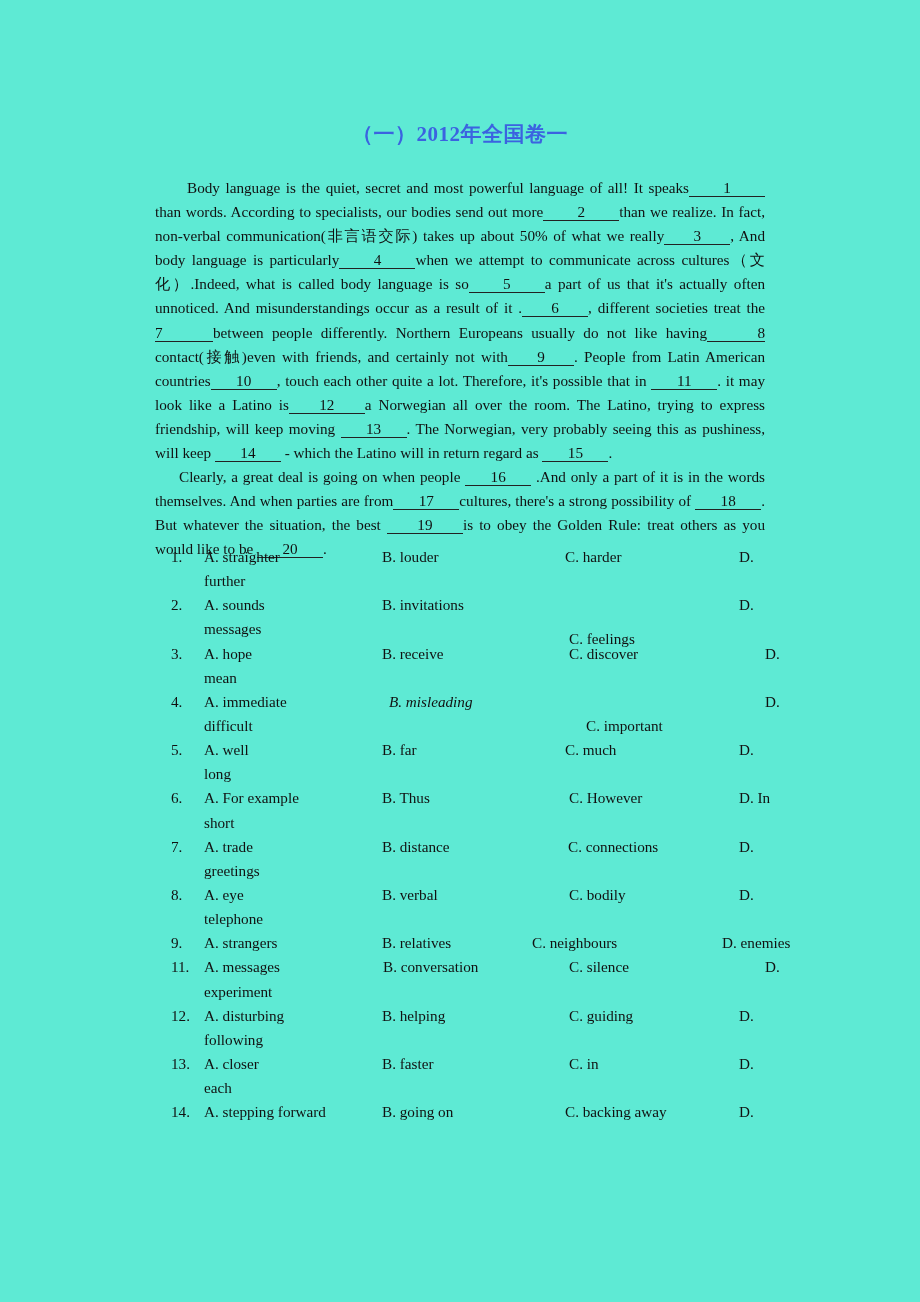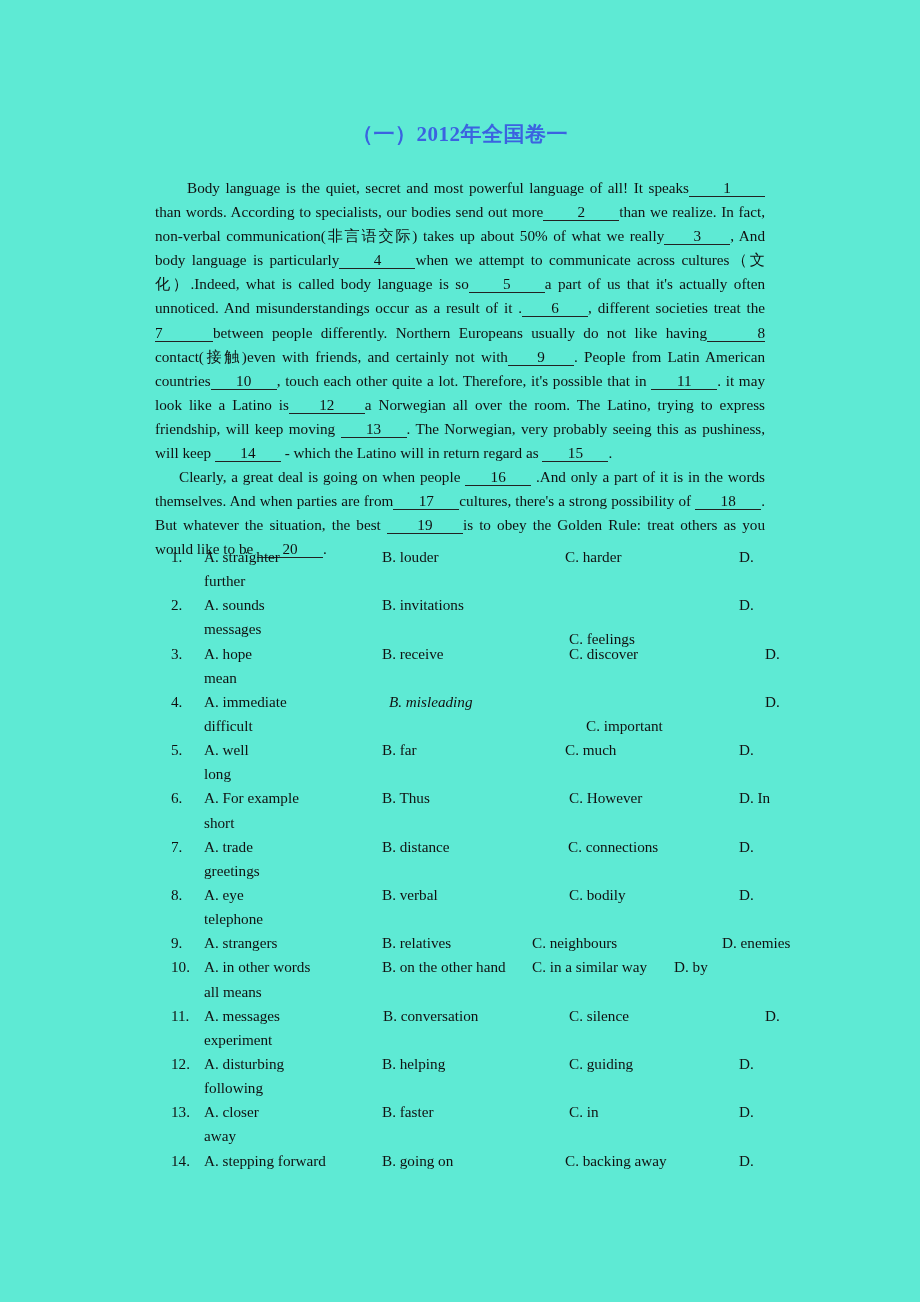--- a/index.html
+++ b/index.html
@@ -112,28 +112,20 @@
         <span class="dw">telephone</span>
       </div>
       <div class="q single">
         <span class="num">9.</span>
         <span class="a">A. strangers</span>
         <span class="b">B. relatives</span>
         <span class="c" style="left: 532px;">C. neighbours</span>
         <span class="d" style="left: 674px; margin-left: 48px;">D. enemies</span>
       </div>
       <div class="q">
-        <span class="num">10.</span>
-        <span class="a">A. in other words</span>
-        <span class="b">B. on the other hand</span>
-        <span class="c" style="left: 532px;">C. in a similar way</span>
-        <span class="d" style="left: 674px;">D.  by</span>
-        <span class="dw">all means</span>
-      </div>
-      <div class="q">
         <span class="num">11.</span>
         <span class="a">A. messages</span>
         <span class="b" style="left: 383px;">B. conversation</span>
         <span class="c" style="left: 569px;">C. silence</span>
         <span class="d" style="left: 765px;">D.</span>
         <span class="dw">experiment</span>
       </div>
       <div class="q">
         <span class="num">12.</span>
         <span class="a">A. disturbing</span>
@@ -141,21 +133,21 @@
         <span class="c" style="left: 569px;">C. guiding</span>
         <span class="d">D.</span>
         <span class="dw">following</span>
       </div>
       <div class="q">
         <span class="num">13.</span>
         <span class="a">A. closer</span>
         <span class="b">B. faster</span>
         <span class="c" style="left: 569px;">C. in</span>
         <span class="d">D.</span>
-        <span class="dw">away</span>
+        <span class="dw">each</span>
       </div>
       <div class="q single">
         <span class="num">14.</span>
         <span class="a">A. stepping forward</span>
         <span class="b">B. going on</span>
         <span class="c">C. backing away</span>
         <span class="d">D.</span>
       </div>
     </div>
 </div>

